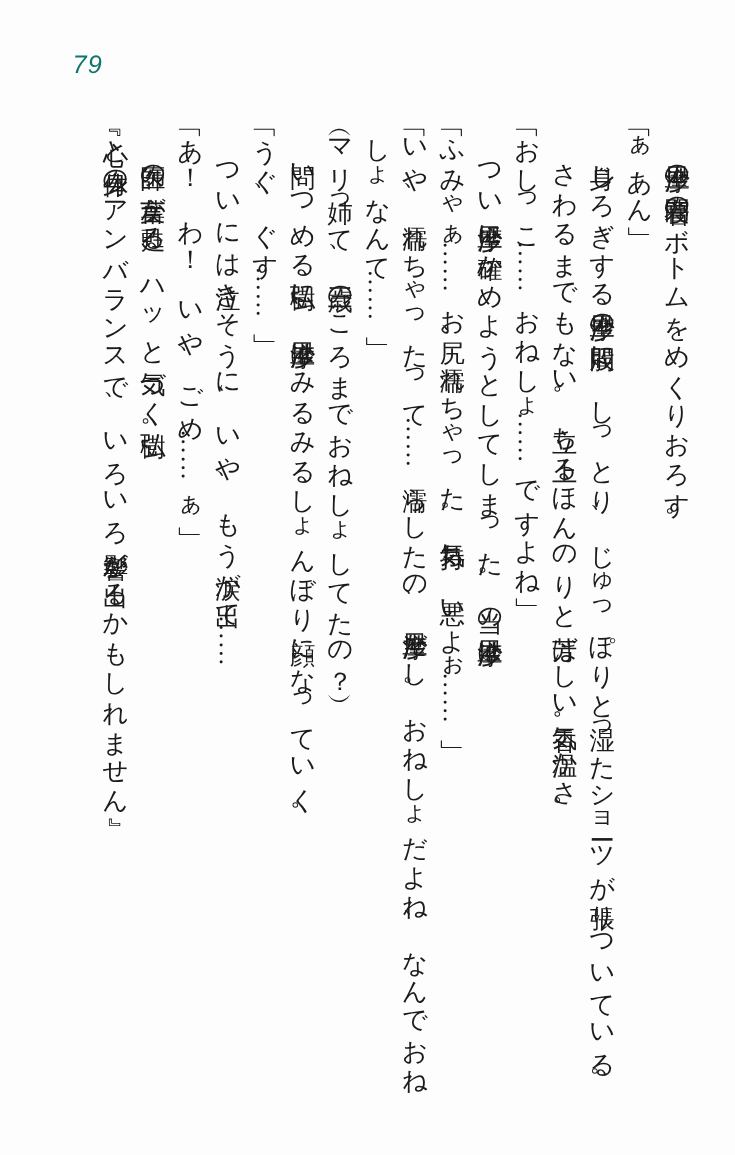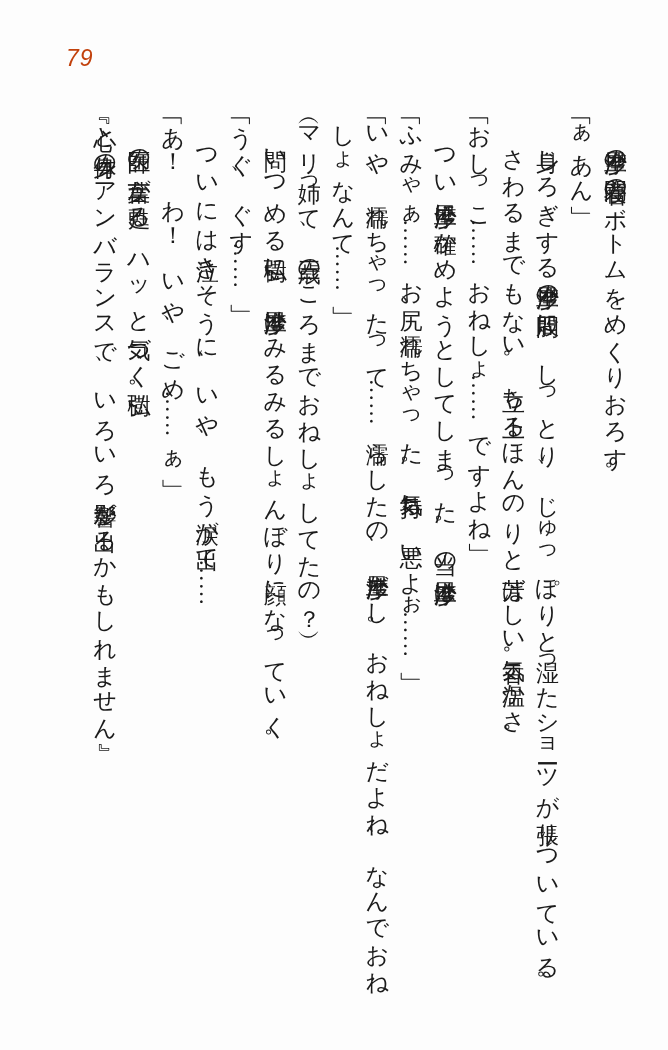--- a/index.html
+++ b/index.html
@@ -20,21 +20,21 @@
     background: #fdfdfd;
   }
   .page-number {
     position: absolute;
     left: 66px;
     top: 45px;
     font-family: "Liberation Sans", "DejaVu Sans", sans-serif;
     font-style: italic;
     font-size: 23px;
     letter-spacing: 1px;
-    color: #c2410c;
+    color: #0f766e;
   }
   .text-area {
     position: absolute;
     top: 110px;
     right: 36px;
     height: 897px;
     writing-mode: vertical-rl;
     text-orientation: mixed;
     font-size: 23px;
     line-height: 1.48;

